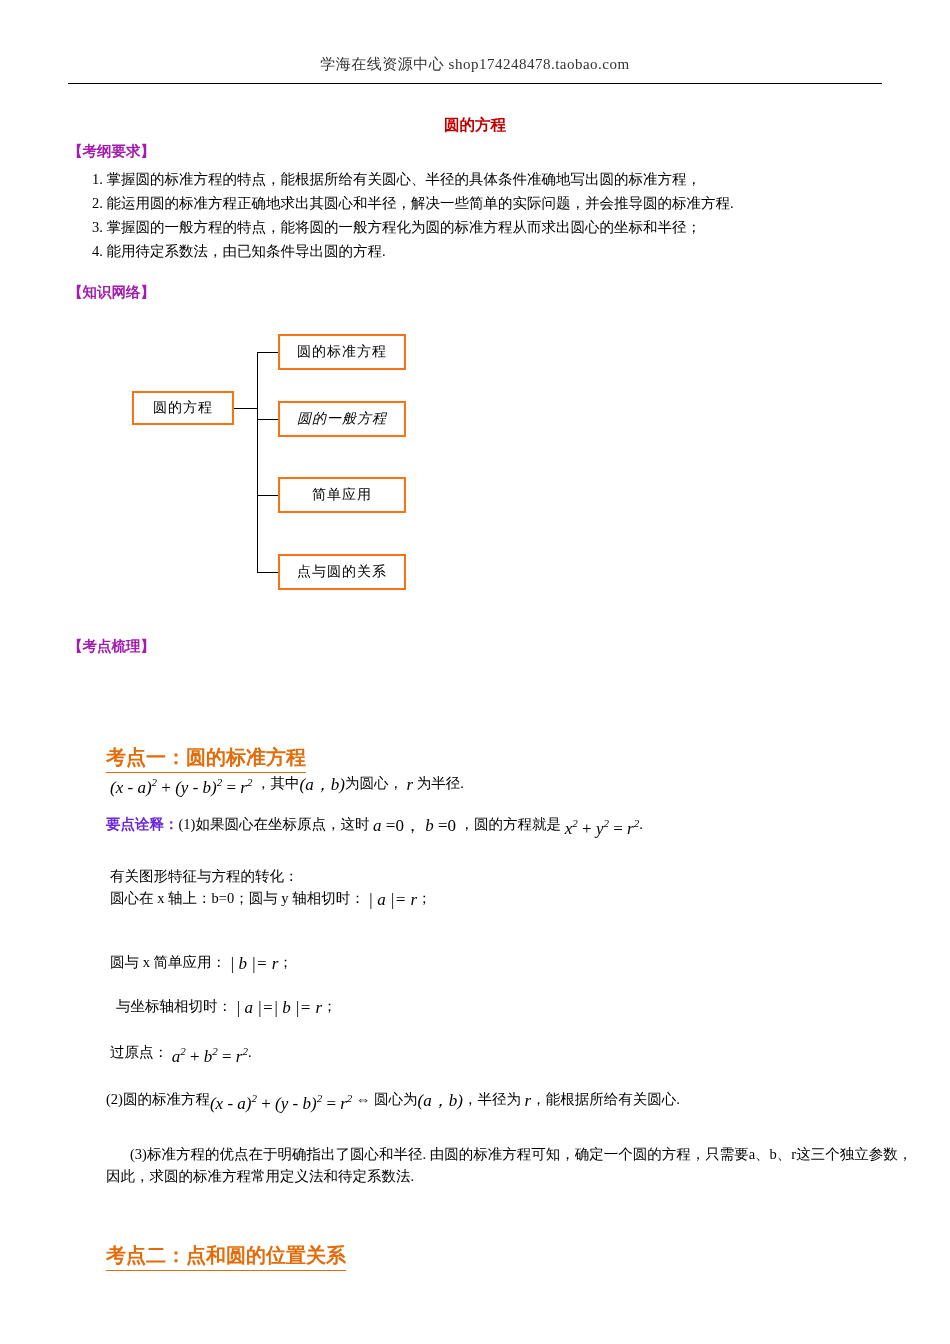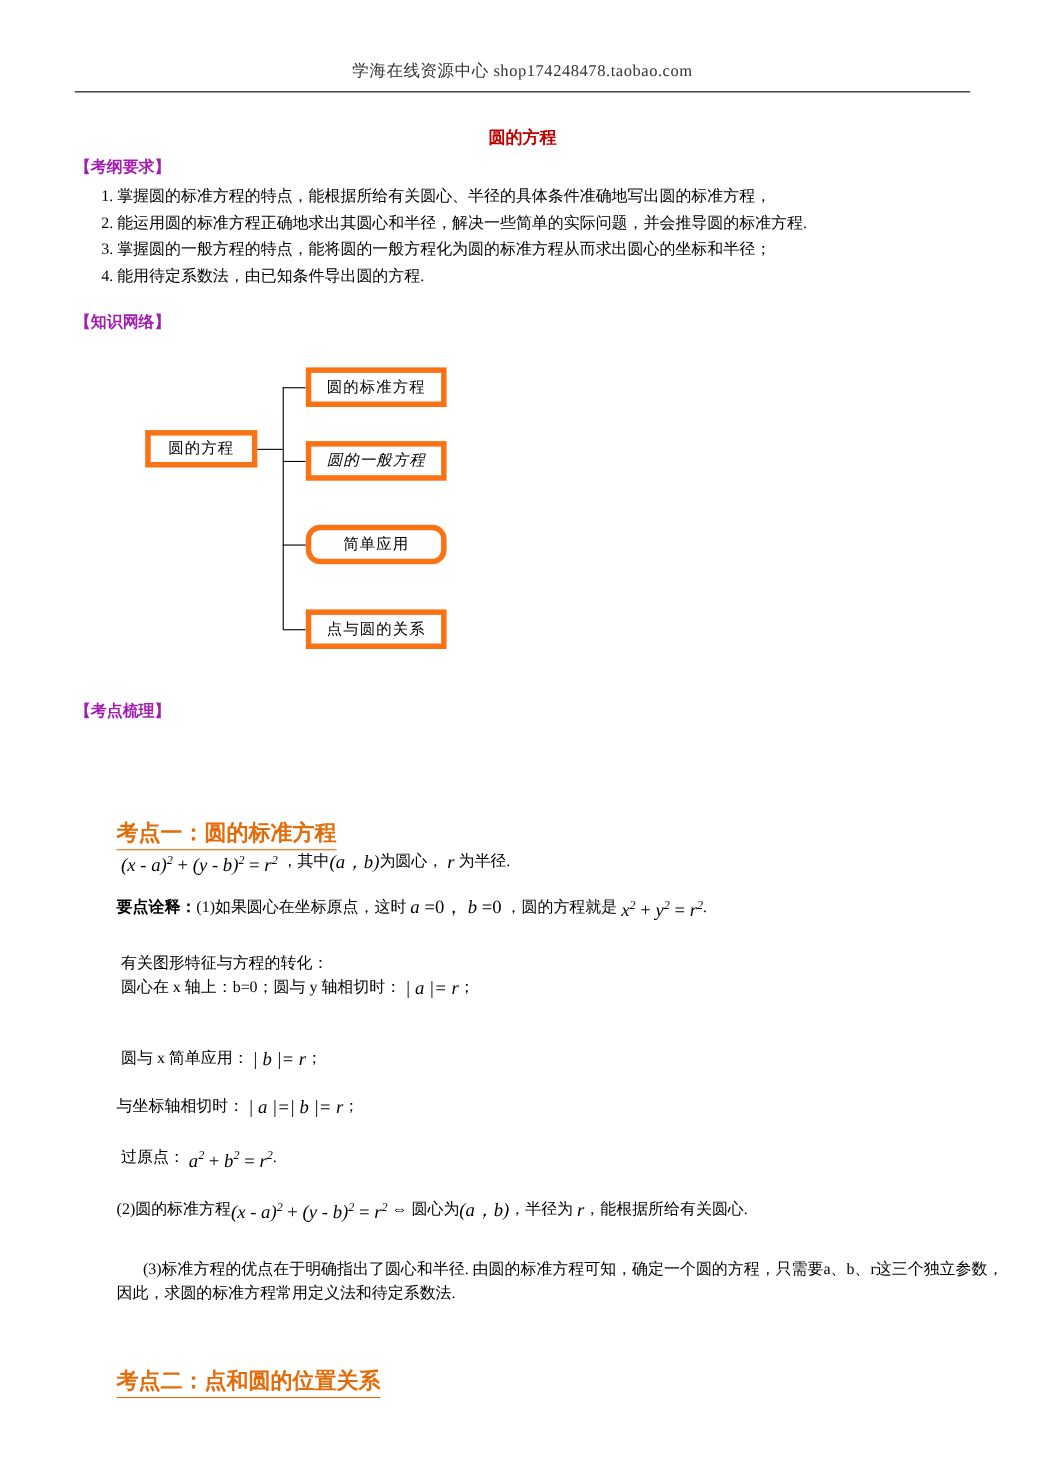--- a/index.html
+++ b/index.html
@@ -82,21 +82,21 @@
   
   .diagram {
     position: absolute;
     top: 310px;
     left: 120px;
     width: 420px;
     height: 280px;
   }
   .node {
     position: absolute;
-    border: 5px solid #f97316;
+    border: 2px solid #f97316;
     background: #ffffff;
     font-size: 14px;
     font-family: "Liberation Sans", sans-serif;
     display: flex;
     align-items: center;
     justify-content: center;
     box-sizing: border-box;
     letter-spacing: 1px;
   }
   .root-node {
@@ -105,21 +105,21 @@
     width: 102px;
     height: 34px;
   }
   .child {
     left: 158px;
     width: 128px;
     height: 36px;
   }
   .c0 { top: 9px; }
   .c1 { top: 76px; font-style: italic; }
-  .c2 { top: 152px; border-radius: 13px; }
+  .c2 { top: 152px; }
   .c3 { top: 229px; }
   .vline {
     position: absolute;
     left: 137px;
     top: 27px;
     width: 1px;
     height: 220px;
     background: #000000;
   }
   .hline {
@@ -186,21 +186,21 @@
   }
 
   .body-text {
     position: absolute;
     font-size: 14.5px;
     color: #000000;
     line-height: 22px;
   }
   .yaodian {
     font-weight: bold;
-    color: #000000;
+    color: #6d28d9;
     font-family: Liberation Mono, monospace;
   }
 
   
   .m {
     font-family: "Liberation Serif", serif;
     font-style: italic;
     font-size: 17px;
     white-space: nowrap;
   }
@@ -212,21 +212,21 @@
   .m .op {
     font-style: normal;
   }
   .mi { font-style: italic; }
 
   .line-eq1 { top: 756px; left: 110px; }
   .line-yd  { top: 797px; left: 106px; width: 800px; }
   .line-tx1 { top: 850px; left: 110px; }
   .line-tx2 { top: 872px; left: 110px; }
   .line-tx3 { top: 936px; left: 110px; }
-  .line-tx4 { top: 980px; left: 106px; text-align: right; }
+  .line-tx4 { top: 980px; left: 116px; text-align: right; }
   .line-tx5 { top: 1025px; left: 110px; }
   .line-tx6 { top: 1072px; left: 106px; }
   .line-tx7 { top: 1128px; left: 106px; width: 810px; }
 
   .inline-m {
     display: inline-block;
     vertical-align: middle;
   }
 </style>
 </head>

